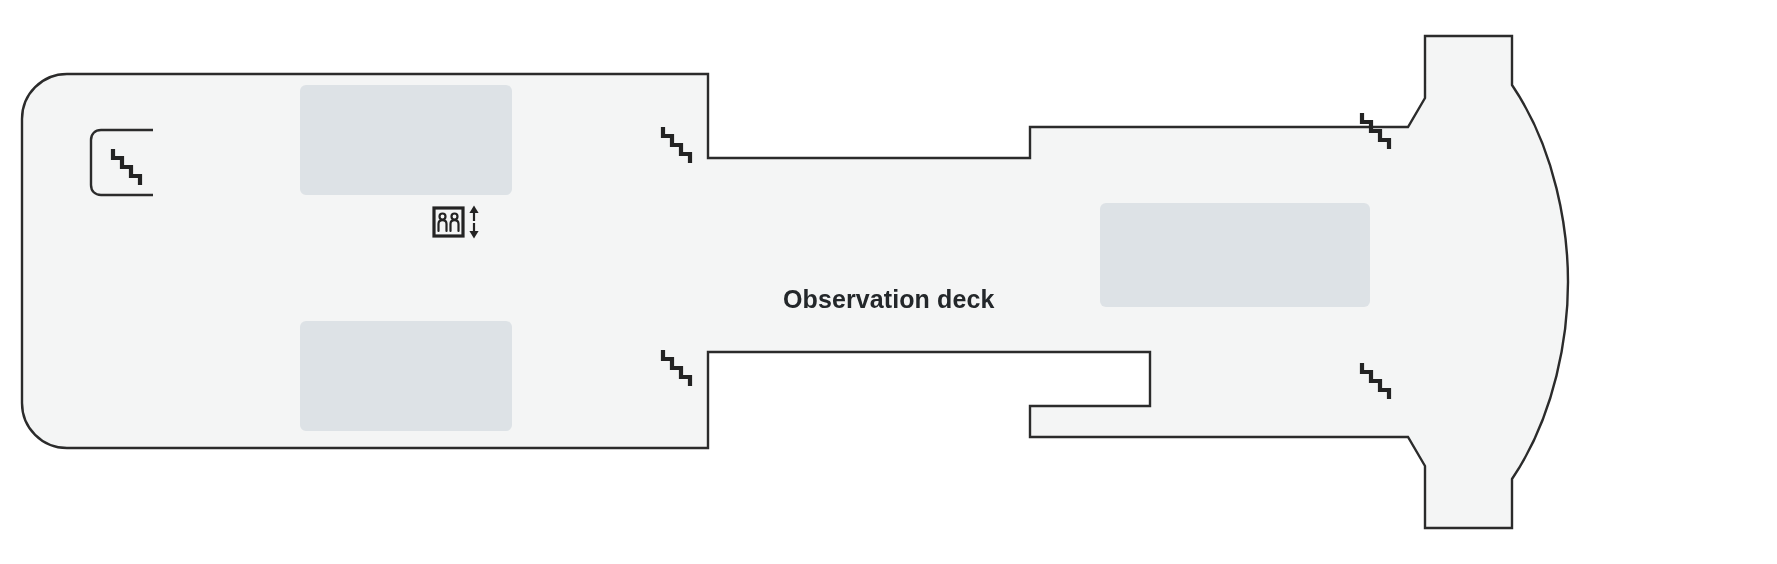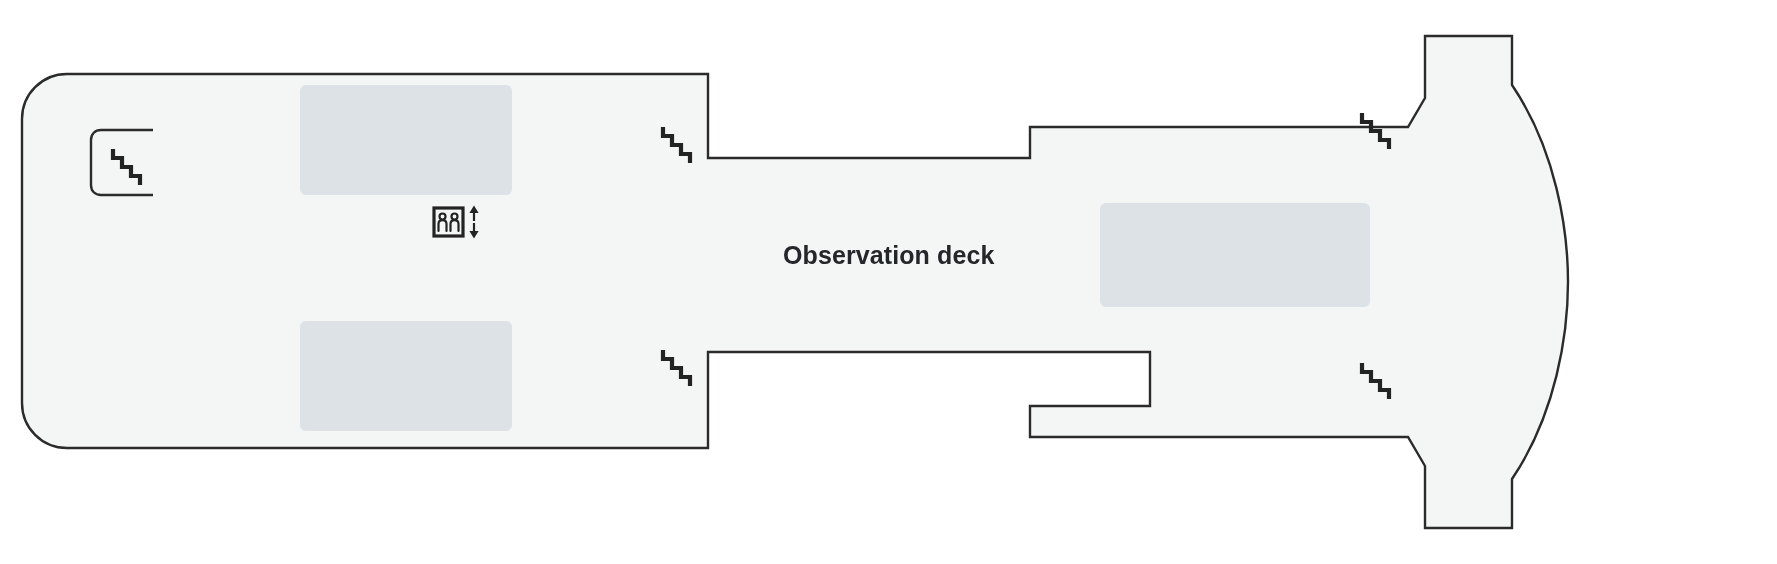--- a/index.html
+++ b/index.html
@@ -77,20 +77,21 @@
   }
   .deck-label {
     position: absolute;
     font-family: "Liberation Sans", sans-serif;
     font-size: 25px;
     font-weight: 700;
     color: #23272a;
     letter-spacing: 0.1px;
     white-space: nowrap;
     line-height: 1;
+    margin-top: 44px;
   }
 </style>
 </head>
 <body>
 
 <div id="deck-plan-root">
 
   <svg id="deck-svg" viewBox="0 0 1777 564" xmlns="http://www.w3.org/2000/svg">
 
     <path class="deck-outline" d="M 67 74 L 708 74 L 708 158 L 1030 158 L 1030 127 L 1408 127 L 1425 98 L 1425 36 L 1512 36 L 1512 85 C 1556 150 1568 230 1568 282 C 1568 334 1556 414 1512 479 L 1512 528 L 1425 528 L 1425 466 L 1408 437 L 1030 437 L 1030 406 L 1150 406 L 1150 352 L 708 352 L 708 448 L 67 448 C 42 448 22 428 22 403 L 22 119 C 22 94 42 74 67 74 Z"></path>

